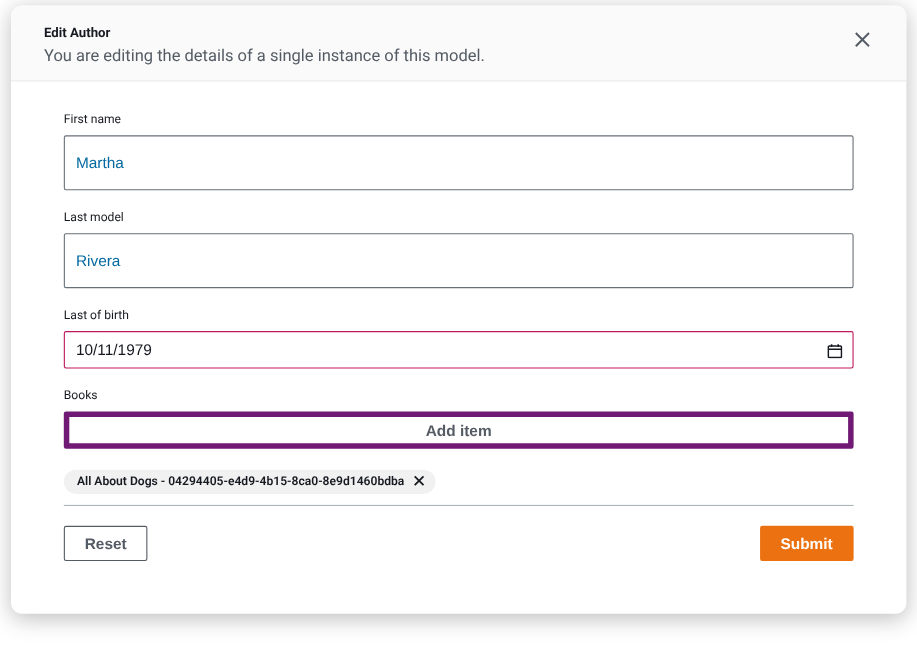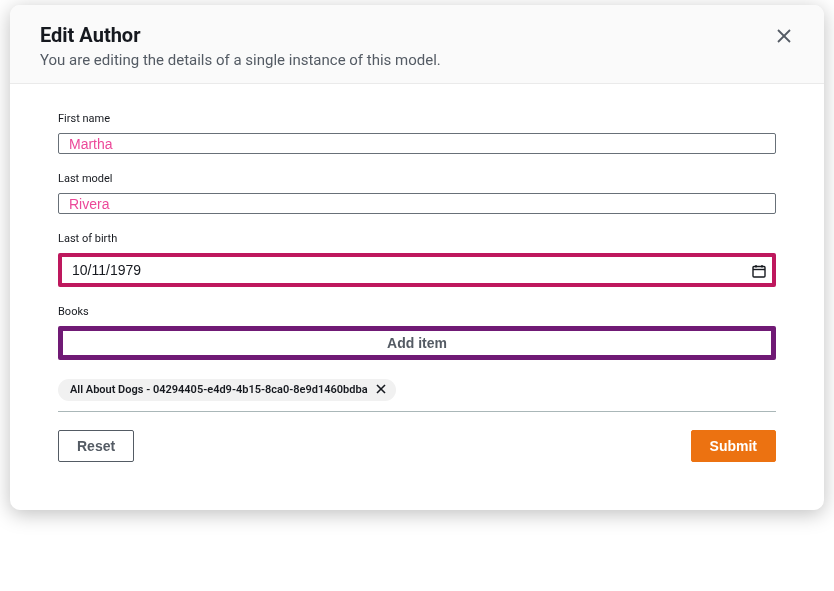--- a/index.html
+++ b/index.html
@@ -25,21 +25,21 @@
       top: 5px;
       left: 10px;
     }
     .modal-header {
       background: #fafafa;
       border-bottom: 1px solid #eaeaea;
       padding: 18px 30px 14px 30px;
       position: relative;
     }
     .modal-title {
-      font-size: 20px;
+      font-size: 12px;
       font-weight: 700;
       color: #16191f;
       margin-bottom: 4px;
     }
     .modal-subtitle {
       font-size: 15px;
       color: #545b64;
     }
     .close-btn {
       position: absolute;
@@ -66,38 +66,38 @@
       margin-bottom: 18px;
     }
     .field-label {
       font-size: 11px;
       color: #16191f;
       margin-bottom: 8px;
       display: block;
     }
     .text-input {
       width: 100%;
-      height: 21px;
+      height: 50px;
       padding: 0 10px;
       font-size: 14px;
       border: 1px solid #687078;
       border-radius: 2px;
-      color: #ec4899;
+      color: #0369a1;
       background: #fff;
     }
     .date-wrapper {
       position: relative;
       width: 100%;
     }
     .date-wrapper input {
       width: 100%;
       height: 34px;
       padding: 0 36px 0 10px;
       font-size: 14px;
-      border: 4px solid #be185d;
+      border: 1px solid #be185d;
       border-radius: 2px;
       color: #16191f;
       background: #fff;
     }
     .calendar-icon {
       position: absolute;
       right: 10px;
       top: 50%;
       transform: translateY(-50%);
       width: 14px;

